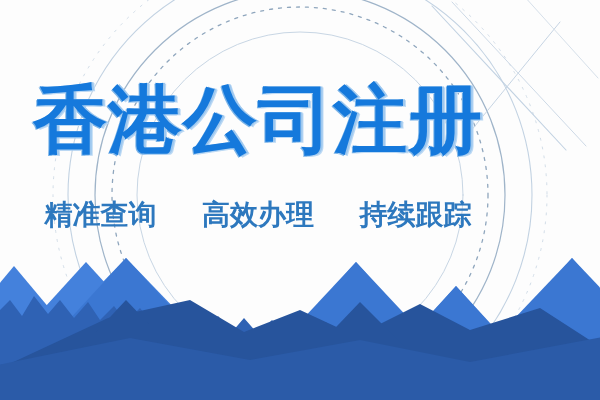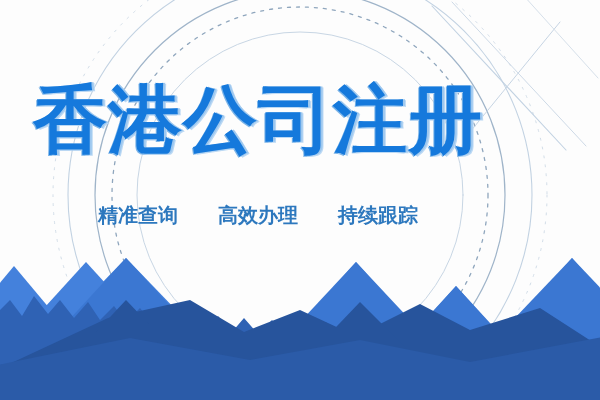--- a/index.html
+++ b/index.html
@@ -43,21 +43,21 @@
     color: #1579DC;
     white-space: nowrap;
     text-shadow:
        2px 0 0 #9ec8ef,
        3px 1px 0 #bcd9f4,
       -1px 1px 0 #7bb4e8;
   }
 
   #sub-title {
     top: 197px;
-    font-size: 20px;
+    font-size: 28px;
     line-height: 36px;
     font-weight: 700;
     color: #2D78BE;
     white-space: nowrap;
   }
   #sub-title .seg { display: inline-block; }
   #sub-title .gap { display: inline-block; width: 26px; }
 </style>
 </head>
 <body>

